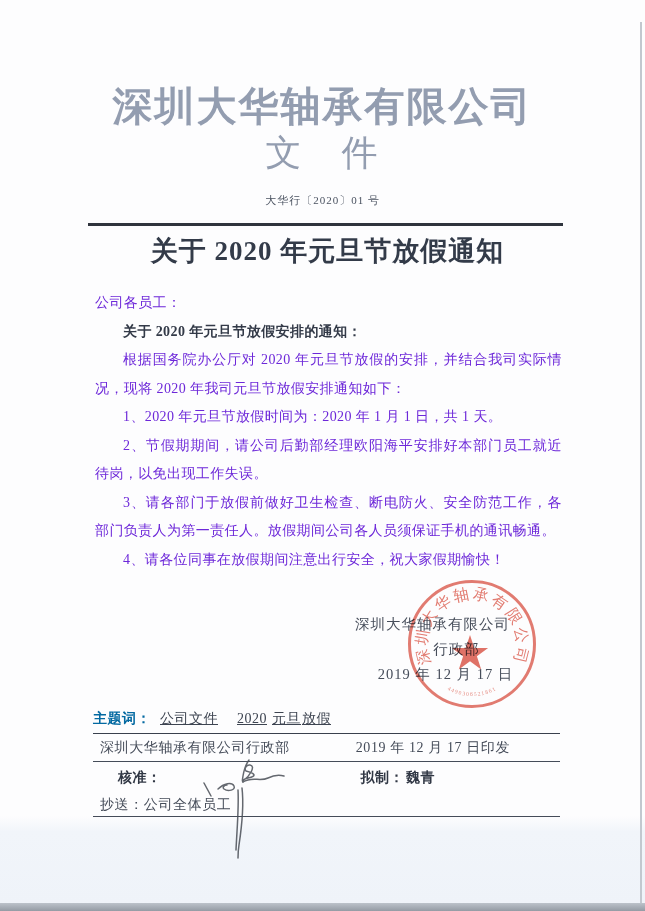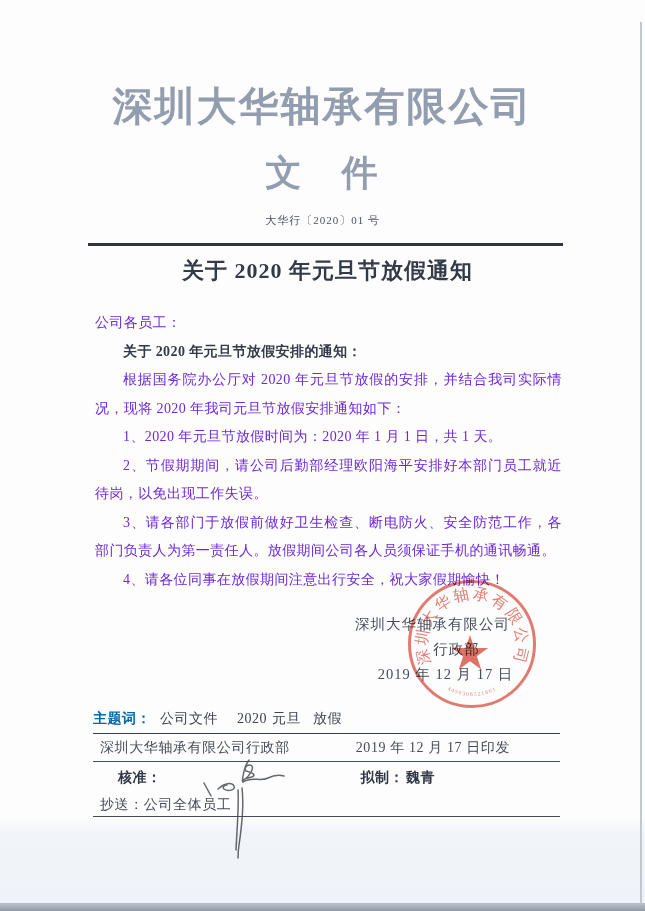--- a/index.html
+++ b/index.html
@@ -15,28 +15,28 @@
   .edge-right{position:absolute;left:640px;top:22px;width:2px;height:882px;background:#c2c8cf;z-index:5;}
   .bottom-strip{position:absolute;left:0;top:903px;width:645px;height:8px;
     background:linear-gradient(to bottom,#bcc2ca,#949ba4);z-index:5;}
   
   .header{position:relative;text-align:center;padding-top:82px;z-index:2;}
   .company-title{
     font-size:40px;line-height:50px;font-weight:600;letter-spacing:2px;
     color:#939db0;
   }
   .doc-word{
-    font-size:36px;line-height:42px;font-weight:700;letter-spacing:2px;
-    color:#939db0;margin-top:20px;
+    font-size:36px;line-height:42px;font-weight:400;letter-spacing:2px;
+    color:#939db0;
   }
   .doc-number{font-size:11px;line-height:20px;color:#4a5260;margin-top:16px;letter-spacing:1px;}
   .rule{margin:13px auto 0 88px;width:475px;height:3px;background:#2f343d;}
   .notice-title{
     margin:10px 85px 0 95px;text-align:center;
-    font-size:22px;line-height:30px;font-weight:700;letter-spacing:1px;color:#333b49;
+    font-size:27px;line-height:30px;font-weight:700;letter-spacing:1px;color:#333b49;
   }
   
   .body{position:relative;margin:23px 83px 0 95px;width:467px;z-index:2;}
   .body p{
     margin:0;font-size:14px;line-height:28.5px;letter-spacing:0.4px;
     text-align:justify;color:#6d28d9;
   }
   .body p.indent{text-indent:2em;}
   .body p.bold{font-weight:700;color:#333a48;}
   
@@ -47,22 +47,22 @@
   
   .seal{position:absolute;left:406px;top:578px;width:132px;height:132px;z-index:3;
     opacity:0.88;mix-blend-mode:multiply;}
   
   .handwriting{position:absolute;left:180px;top:740px;width:140px;height:130px;z-index:4;}
   
   .footer{position:absolute;left:93px;top:710px;width:467px;z-index:2;font-size:14px;}
   .f-row{display:flex;align-items:center;}
   .f-row1{height:23px;border-bottom:1.5px solid #39404d;align-items:baseline;}
   .kw-label{font-weight:700;color:#0369a1;letter-spacing:0.5px;}
-  .kw{color:#3d4451;letter-spacing:0.5px;}
-  .kw-0{margin-left:9px;} .kw-1{margin-left:19px;} .kw-2{margin-left:5px;} .kw-3{margin-left:12px;}
+  .kw{color:#3d4451;letter-spacing:0.5px;text-decoration:underline;}
+  .kw-0{margin-left:9px;} .kw-1{margin-left:19px;} .kw-2{margin-left:5px;} .kw-3{margin-left:1px;}
   .f-row2{height:27px;border-bottom:1px solid #454c59;padding:0 50px 0 7px;justify-content:space-between;gap:8px;}
   .f-row2 span{letter-spacing:0.6px;color:#454c59;}
   .f-row3{height:22px;border-bottom:1px solid #454c59;padding-left:7px;}
   .f-row3 span{letter-spacing:0.6px;color:#454c59;}
   .f-row4{height:32px;padding-left:25px;}
   .f-label{font-weight:700;color:#303744;letter-spacing:0.5px;}
   .f-right{margin-left:199px;}
   .drafter{font-weight:700;color:#303744;margin-left:2px;letter-spacing:0.5px;}
   svg text{font-family:"Liberation Serif","DejaVu Serif",serif;}
 </style>

